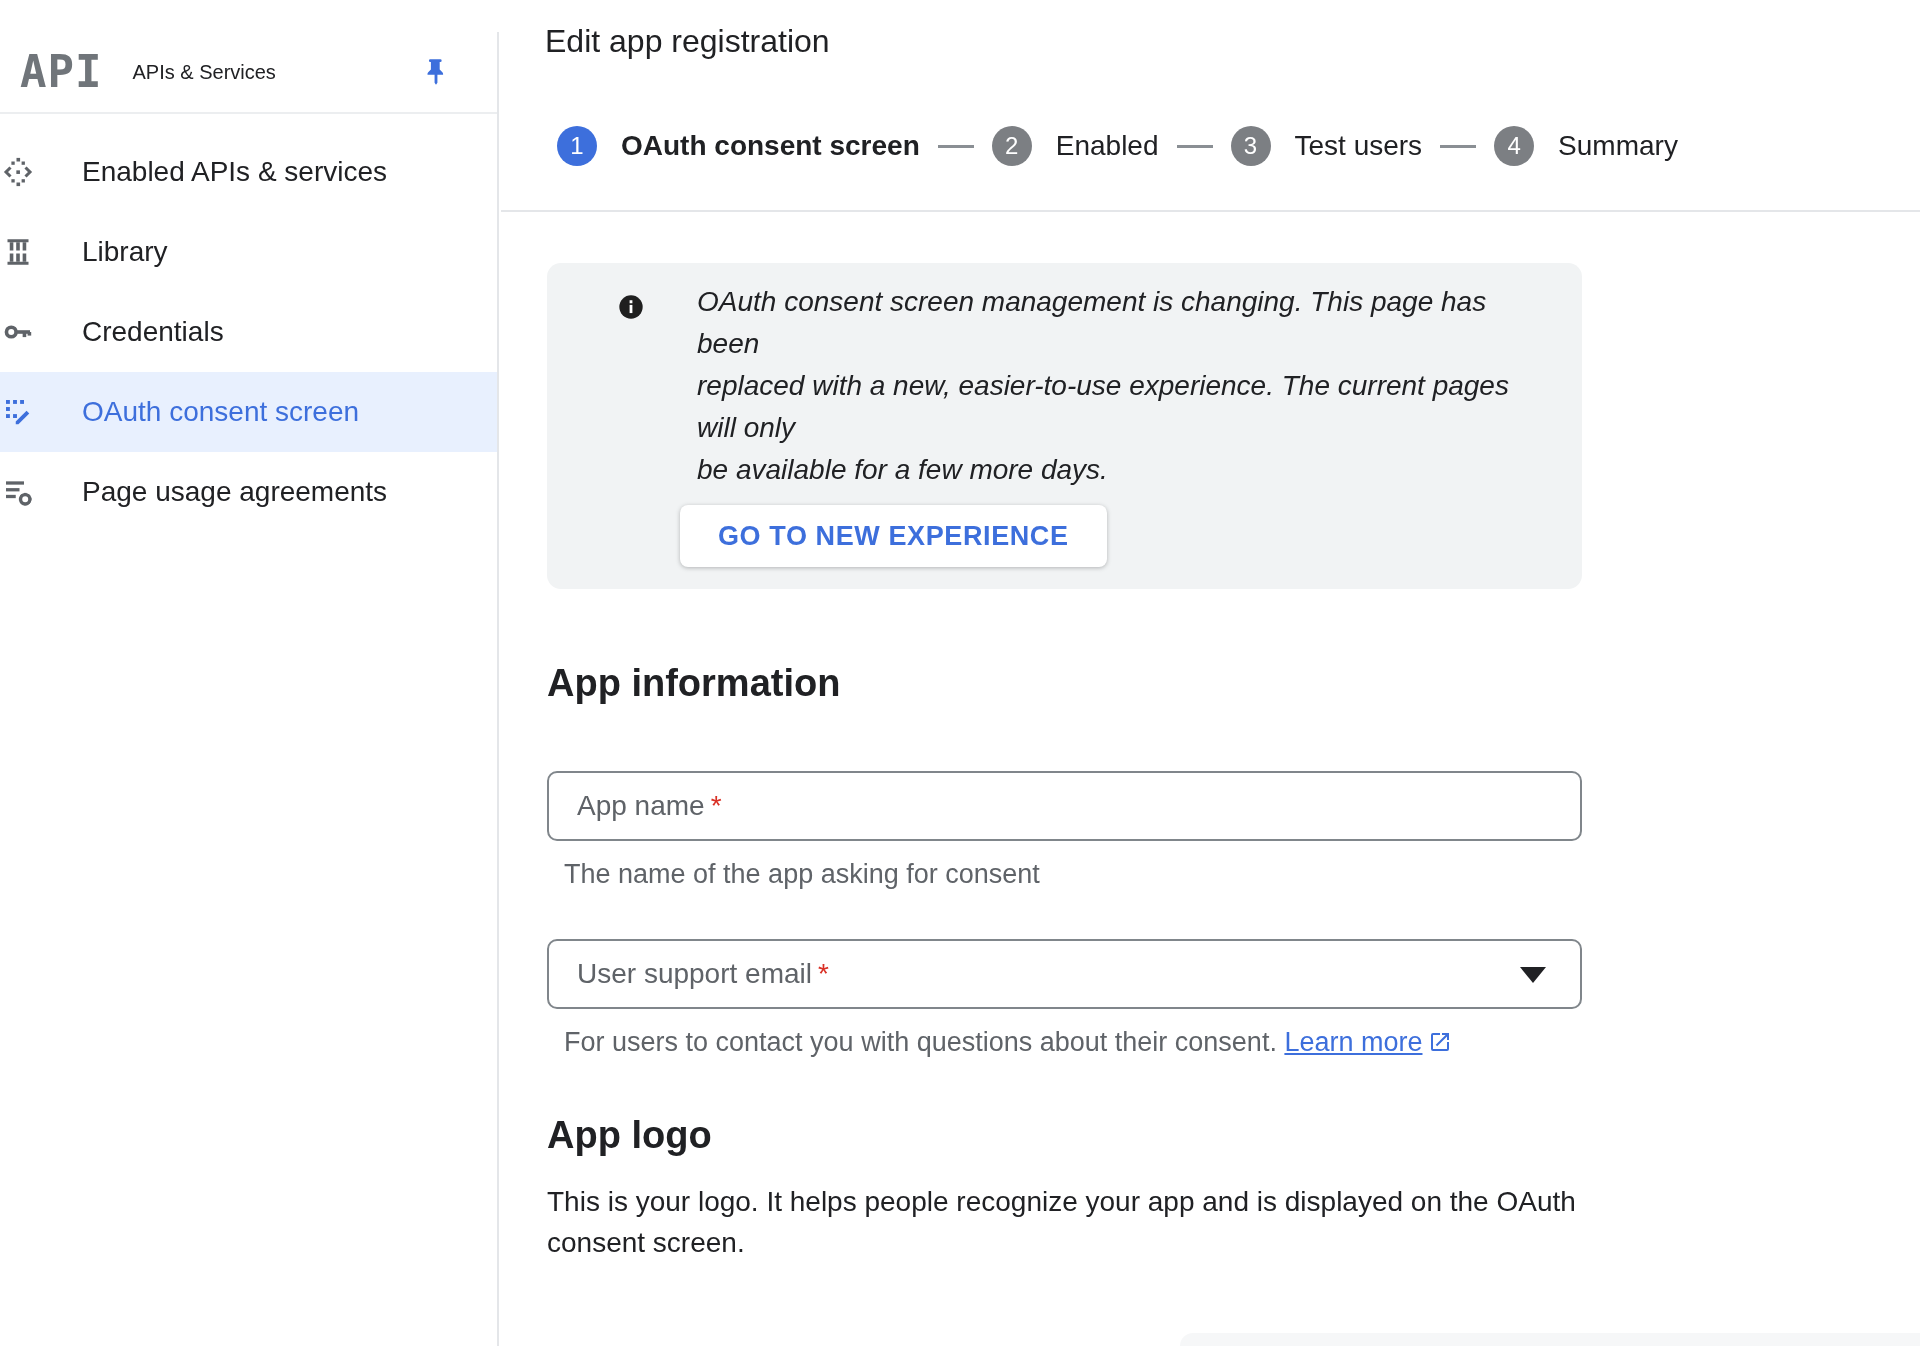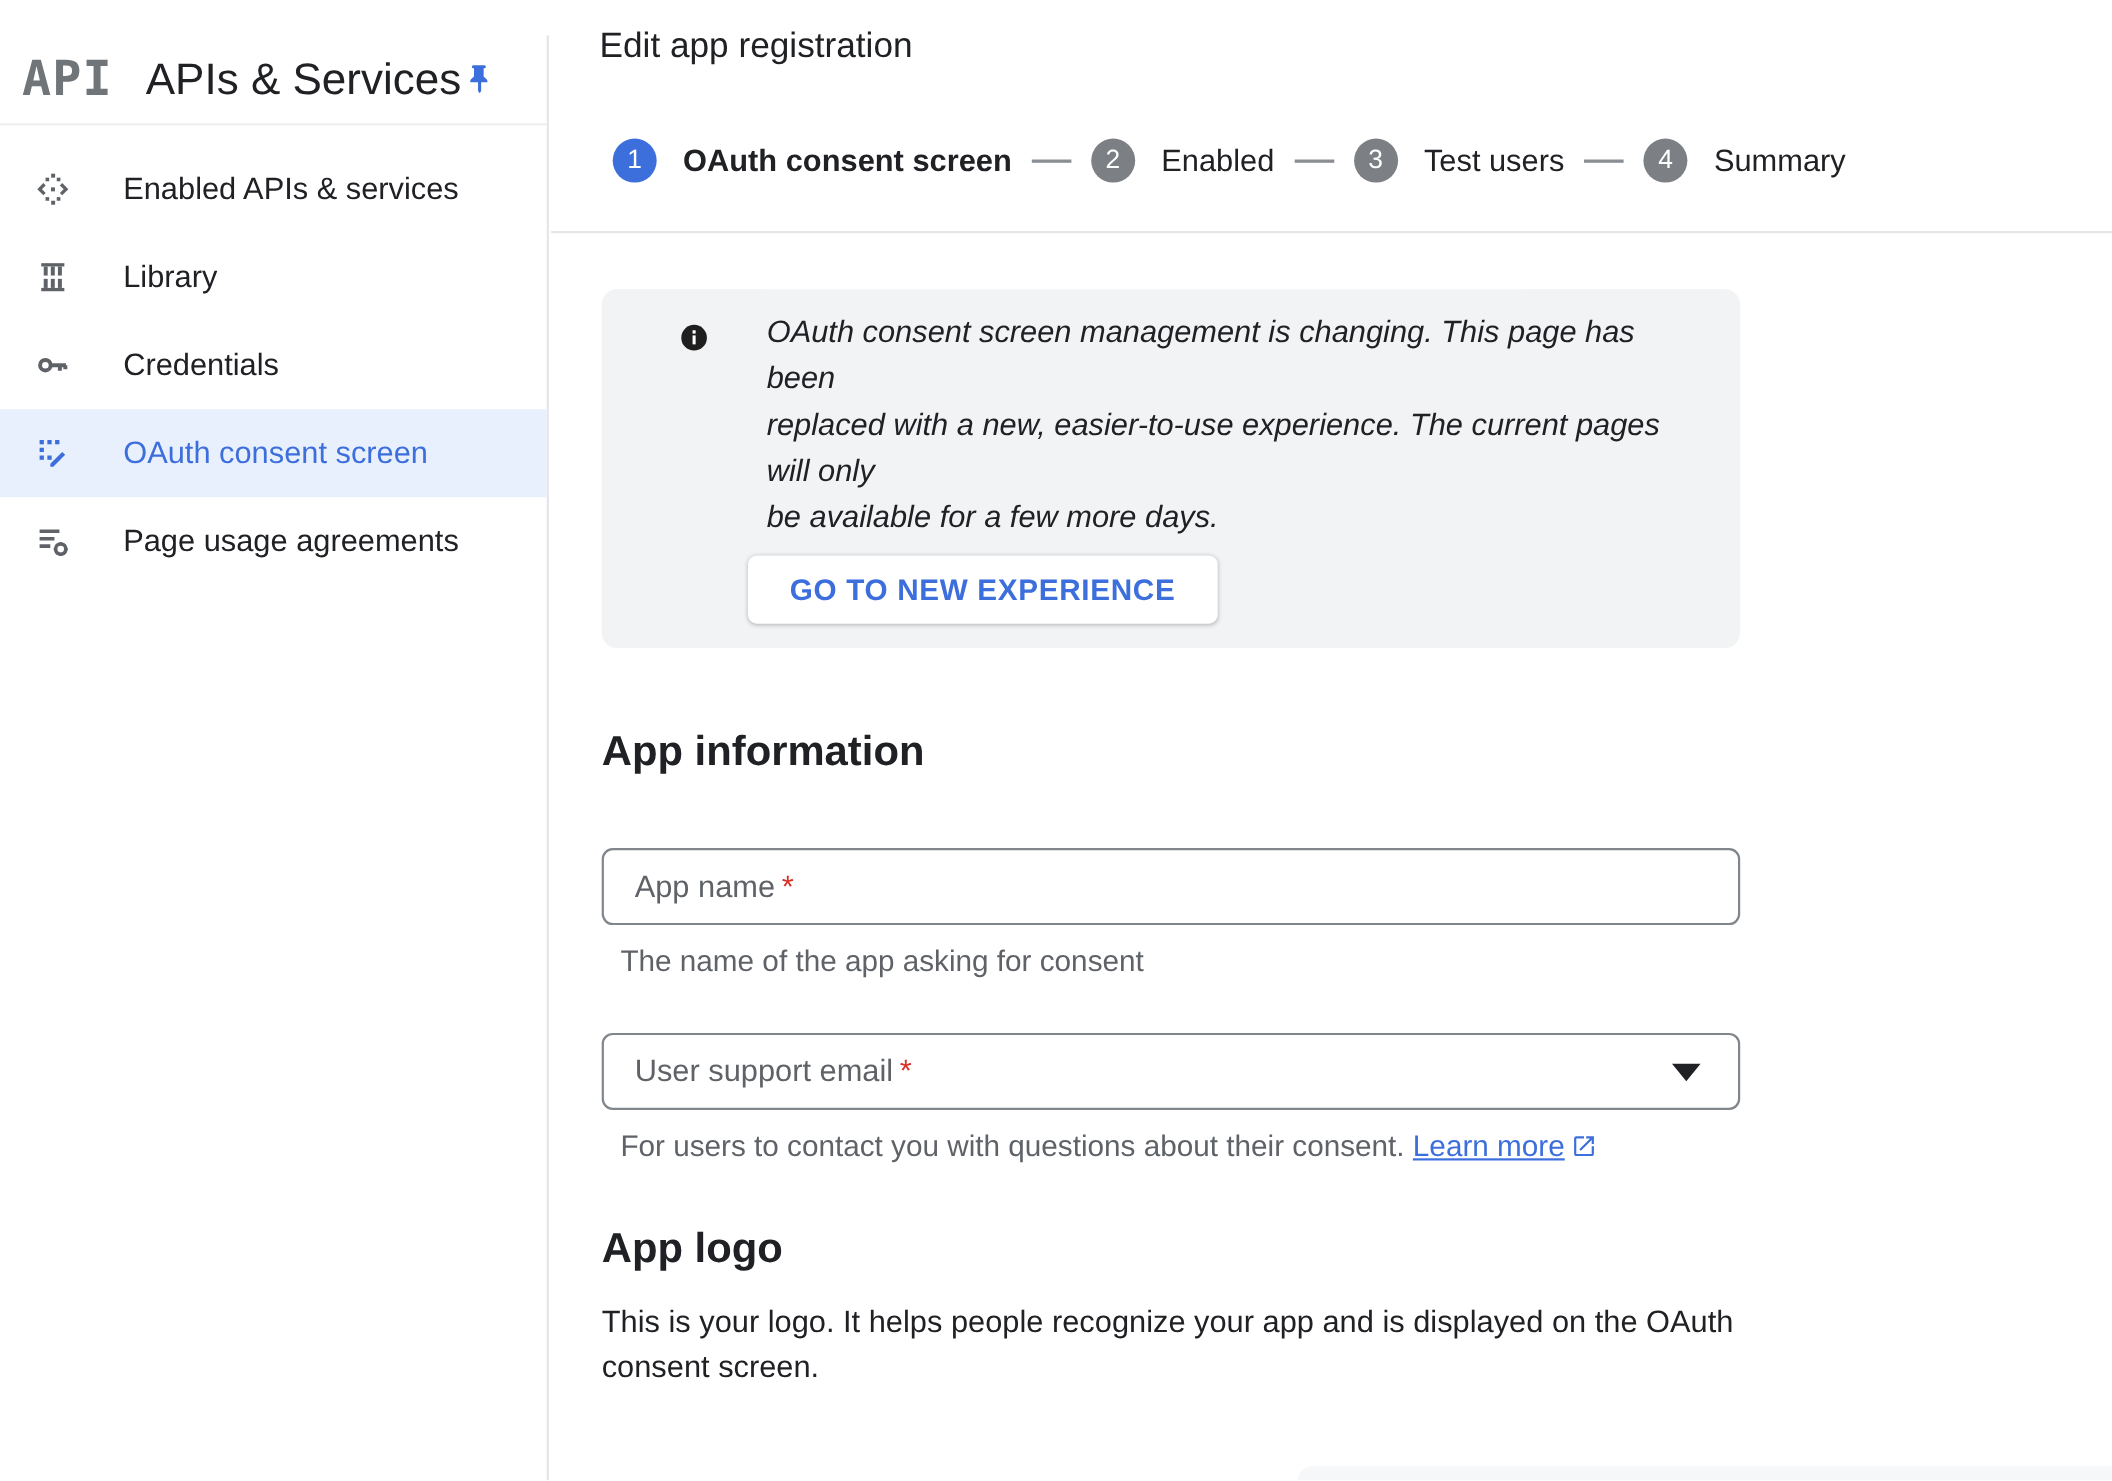--- a/index.html
+++ b/index.html
@@ -10,24 +10,24 @@
   *{margin:0;padding:0;box-sizing:border-box;}
   html,body{background:#fff;}
   .app{
     position:relative; width:1920px; height:1346px; overflow:hidden;
     font-family:"Liberation Sans", sans-serif; color:var(--text); background:#fff;
   }
   
   .sidebar{position:absolute;left:0;top:0;width:499px;height:1346px;border-right:2px solid var(--border);background:#fff;margin-top:32px;}
   .sidebar-header{height:82px;border-bottom:2px solid #eceef0;display:flex;align-items:center;padding:0 44px 0 20px;}
   .api-logo{font-family:"DejaVu Sans Mono",monospace;font-weight:700;font-size:44px;color:var(--logo-gray);letter-spacing:1px;line-height:1;}
-  .side-title{font-size:40px;color:var(--text);margin-left:30px;flex:0 0 auto;}
+  .side-title{font-size:20px;color:var(--text);margin-left:30px;flex:0 0 auto;}
   .pin{margin-left:auto;display:flex;align-items:center;}
   .nav{padding-top:18px;}
-  .side-item{height:80px;display:flex;align-items:center;padding-left:30px;cursor:pointer;}
+  .side-item{height:80px;display:flex;align-items:center;cursor:pointer;}
   .side-item .icn{width:36px;height:36px;flex:0 0 36px;display:flex;align-items:center;justify-content:center;}
   .side-item .lbl{margin-left:46px;font-size:28px;color:var(--text);}
   .side-item.selected{background:var(--accent-bg);}
   .side-item.selected .lbl{color:var(--accent);}
   
   .main{position:absolute;left:501px;top:0;width:1419px;height:1346px;background:#fff;}
   .main-header{height:82px;display:flex;align-items:center;padding-left:44px;}
   .page-title{font-size:32px;color:var(--text);}
   .stepper{height:130px;display:flex;align-items:center;padding-left:56px;border-bottom:2px solid var(--border);}
   .step{display:flex;align-items:center;cursor:pointer;}

